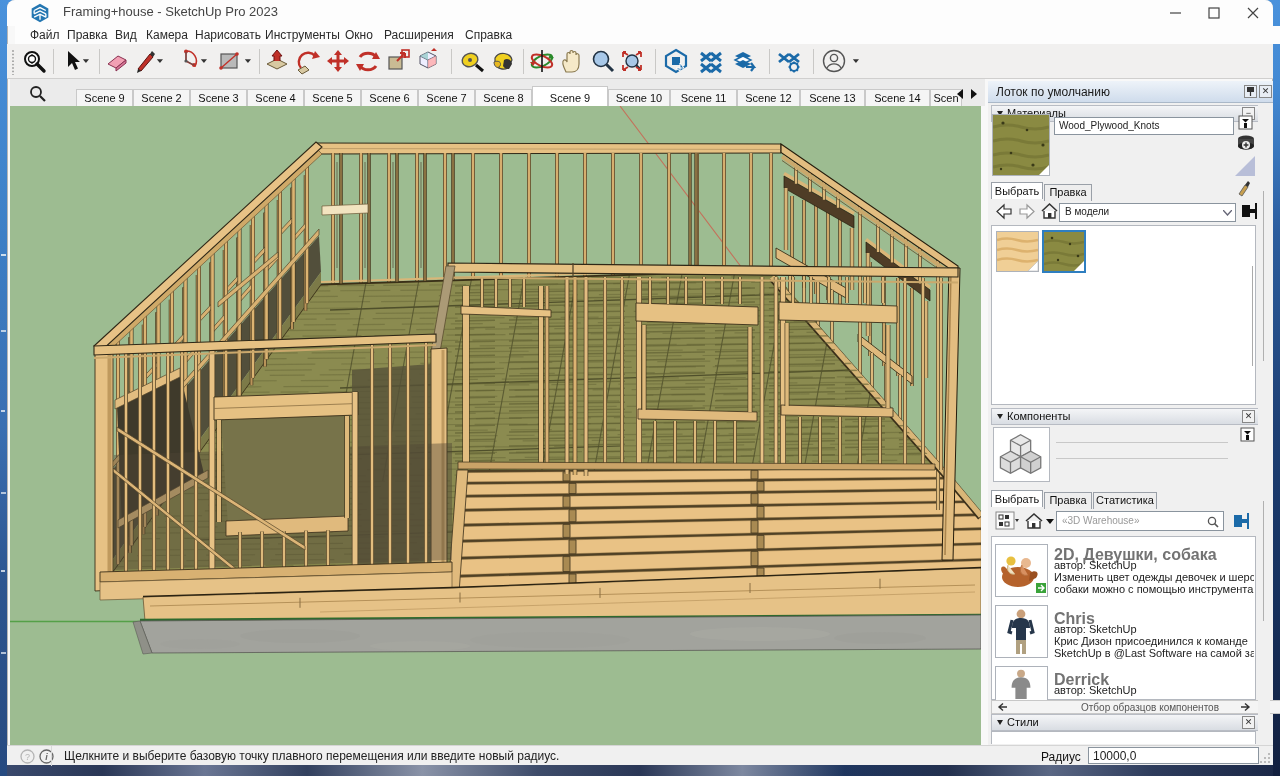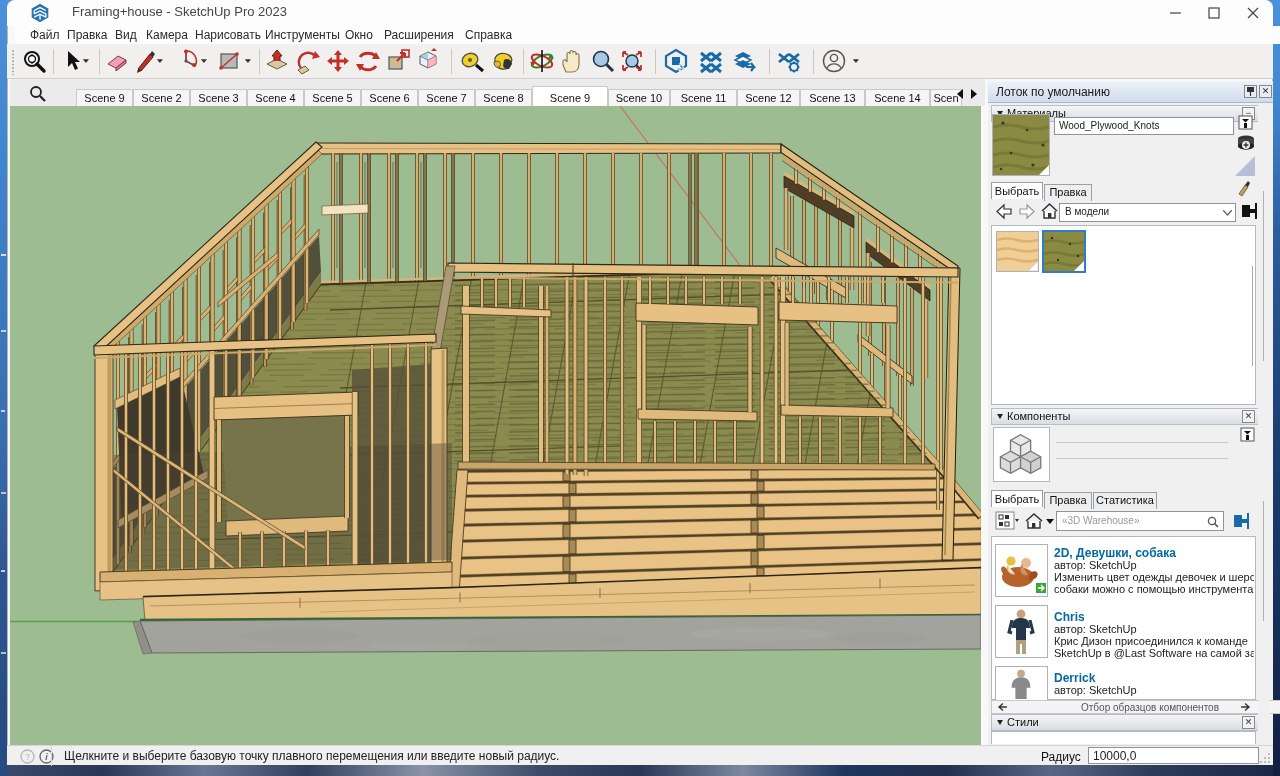--- a/index.html
+++ b/index.html
@@ -10,21 +10,21 @@
 #deskL { left:0; top:0; width:7px; height:776px;
   background:linear-gradient(#4a92dc 0%,#3d7fc6 30%,#3a6fb2 55%,#2d5590 75%,#264a80 100%); }
 #deskR { left:1273px; top:0; width:7px; height:776px;
   background:linear-gradient(#4a92dc 0%,#4288d2 12%,#2c5d9e 30%,#1d3f74 55%,#16305c 78%,#121f3e 100%); }
 #deskB { left:0; top:765px; width:1280px; height:11px;
   background:linear-gradient(90deg,#3a4a6e,#2a3756 8%,#6a7694 16%,#32405e 24%,#8a93a8 33%,#3e4c6a 42%,#2a3756 50%,#7d88a0 58%,#35436245 66%,#23304e 74%,#5a6784 82%,#2e3c5c 90%,#1a2746 100%); }
 
 #win { left:7px; top:0; width:1266px; height:765px; background:#f8f8f8;
   border-radius:8px 8px 0 0; border:1px solid #b5b5b5; border-bottom:none; }
 #titlebar { left:7px; top:0; width:1266px; height:26px; background:#fdfdfd; border-radius:8px 8px 0 0; }
-#title { left:63px; top:4px; font-size:13px; color:#454545;margin-left:9px; }
+#title { left:63px; top:4px; font-size:13px; color:#454545; }
 .wbtn { top:0px; width:45px; height:26px; color:#333; text-align:center; }
 #menubar { left:7px; top:26px; width:1266px; height:18px; background:#fdfdfd; font-size:12px; color:#2a2a2a;margin-left:8px; }
 .mi { position:absolute; top:2px; }
 #toolbar { left:7px; top:44px; width:1266px; height:35px; background:#f1f0ef; border-bottom:1px solid #d0cfce; }
 .tsep { position:absolute; top:5px; width:1px; height:25px; background:#c9c8c6; }
 .ticon { position:absolute; top:4px; }
 #tabrow { left:10px; top:79px; width:975px; height:27px; background:#ebebeb; }
 .tab { position:absolute; top:10px; height:17px; background:#f5f5f5; border:1px solid #c9c9c9; border-bottom:none;
   font-size:11px; color:#111; text-align:center; line-height:16px; }
 .tab.active { background:#fff; top:7px; height:20px; line-height:22px; z-index:3; }
@@ -44,21 +44,21 @@
   font-size:9px; line-height:11px; text-align:center; color:#333; }
 .white { background:#fff; border:1px solid #b4b8bf; }
 .tab2 { position:absolute; height:17px; background:#eee; border:1px solid #9aa0a8; border-bottom:none;
   font-size:11px; color:#111; text-align:center; }
 .t2a { background:#fff; z-index:2; }
 .field { position:absolute; background:#fff; border:1px solid #8a949e; font-size:10px; color:#222; }
 #statusbar { left:7px; top:745px; width:1266px; height:20px; background:#f0f0f0; border-top:1px solid #d5d5d5;
   font-size:12px; color:#222; }
 svg { display:block; }
 .thumb { position:absolute; border:1px solid #adb2ba; background:#fff; }
-.cname { position:absolute; font-size:12px; font-weight:bold; color:#0369a1; }
+.cname { position:absolute; font-size:16px; font-weight:bold; color:#737373; }
 .cauth { position:absolute; font-size:11px; color:#222; }
 .cdesc { position:absolute; font-size:11px; color:#222; white-space:nowrap; overflow:hidden; }
 </style></head><body>
 <div id="page">
 <div class="abs" id="deskB"></div>
 <div class="abs" id="deskL"></div>
 <svg class="abs" style="left:0;top:240px" width="7" height="460">
       <rect x="1" y="14" width="5" height="2" fill="#e8eef5" opacity="0.85"></rect>
       <rect x="1" y="90" width="5" height="2" fill="#dde6f0" opacity="0.8"></rect>
       <rect x="1" y="170" width="4" height="2" fill="#e8eef5" opacity="0.8"></rect>

